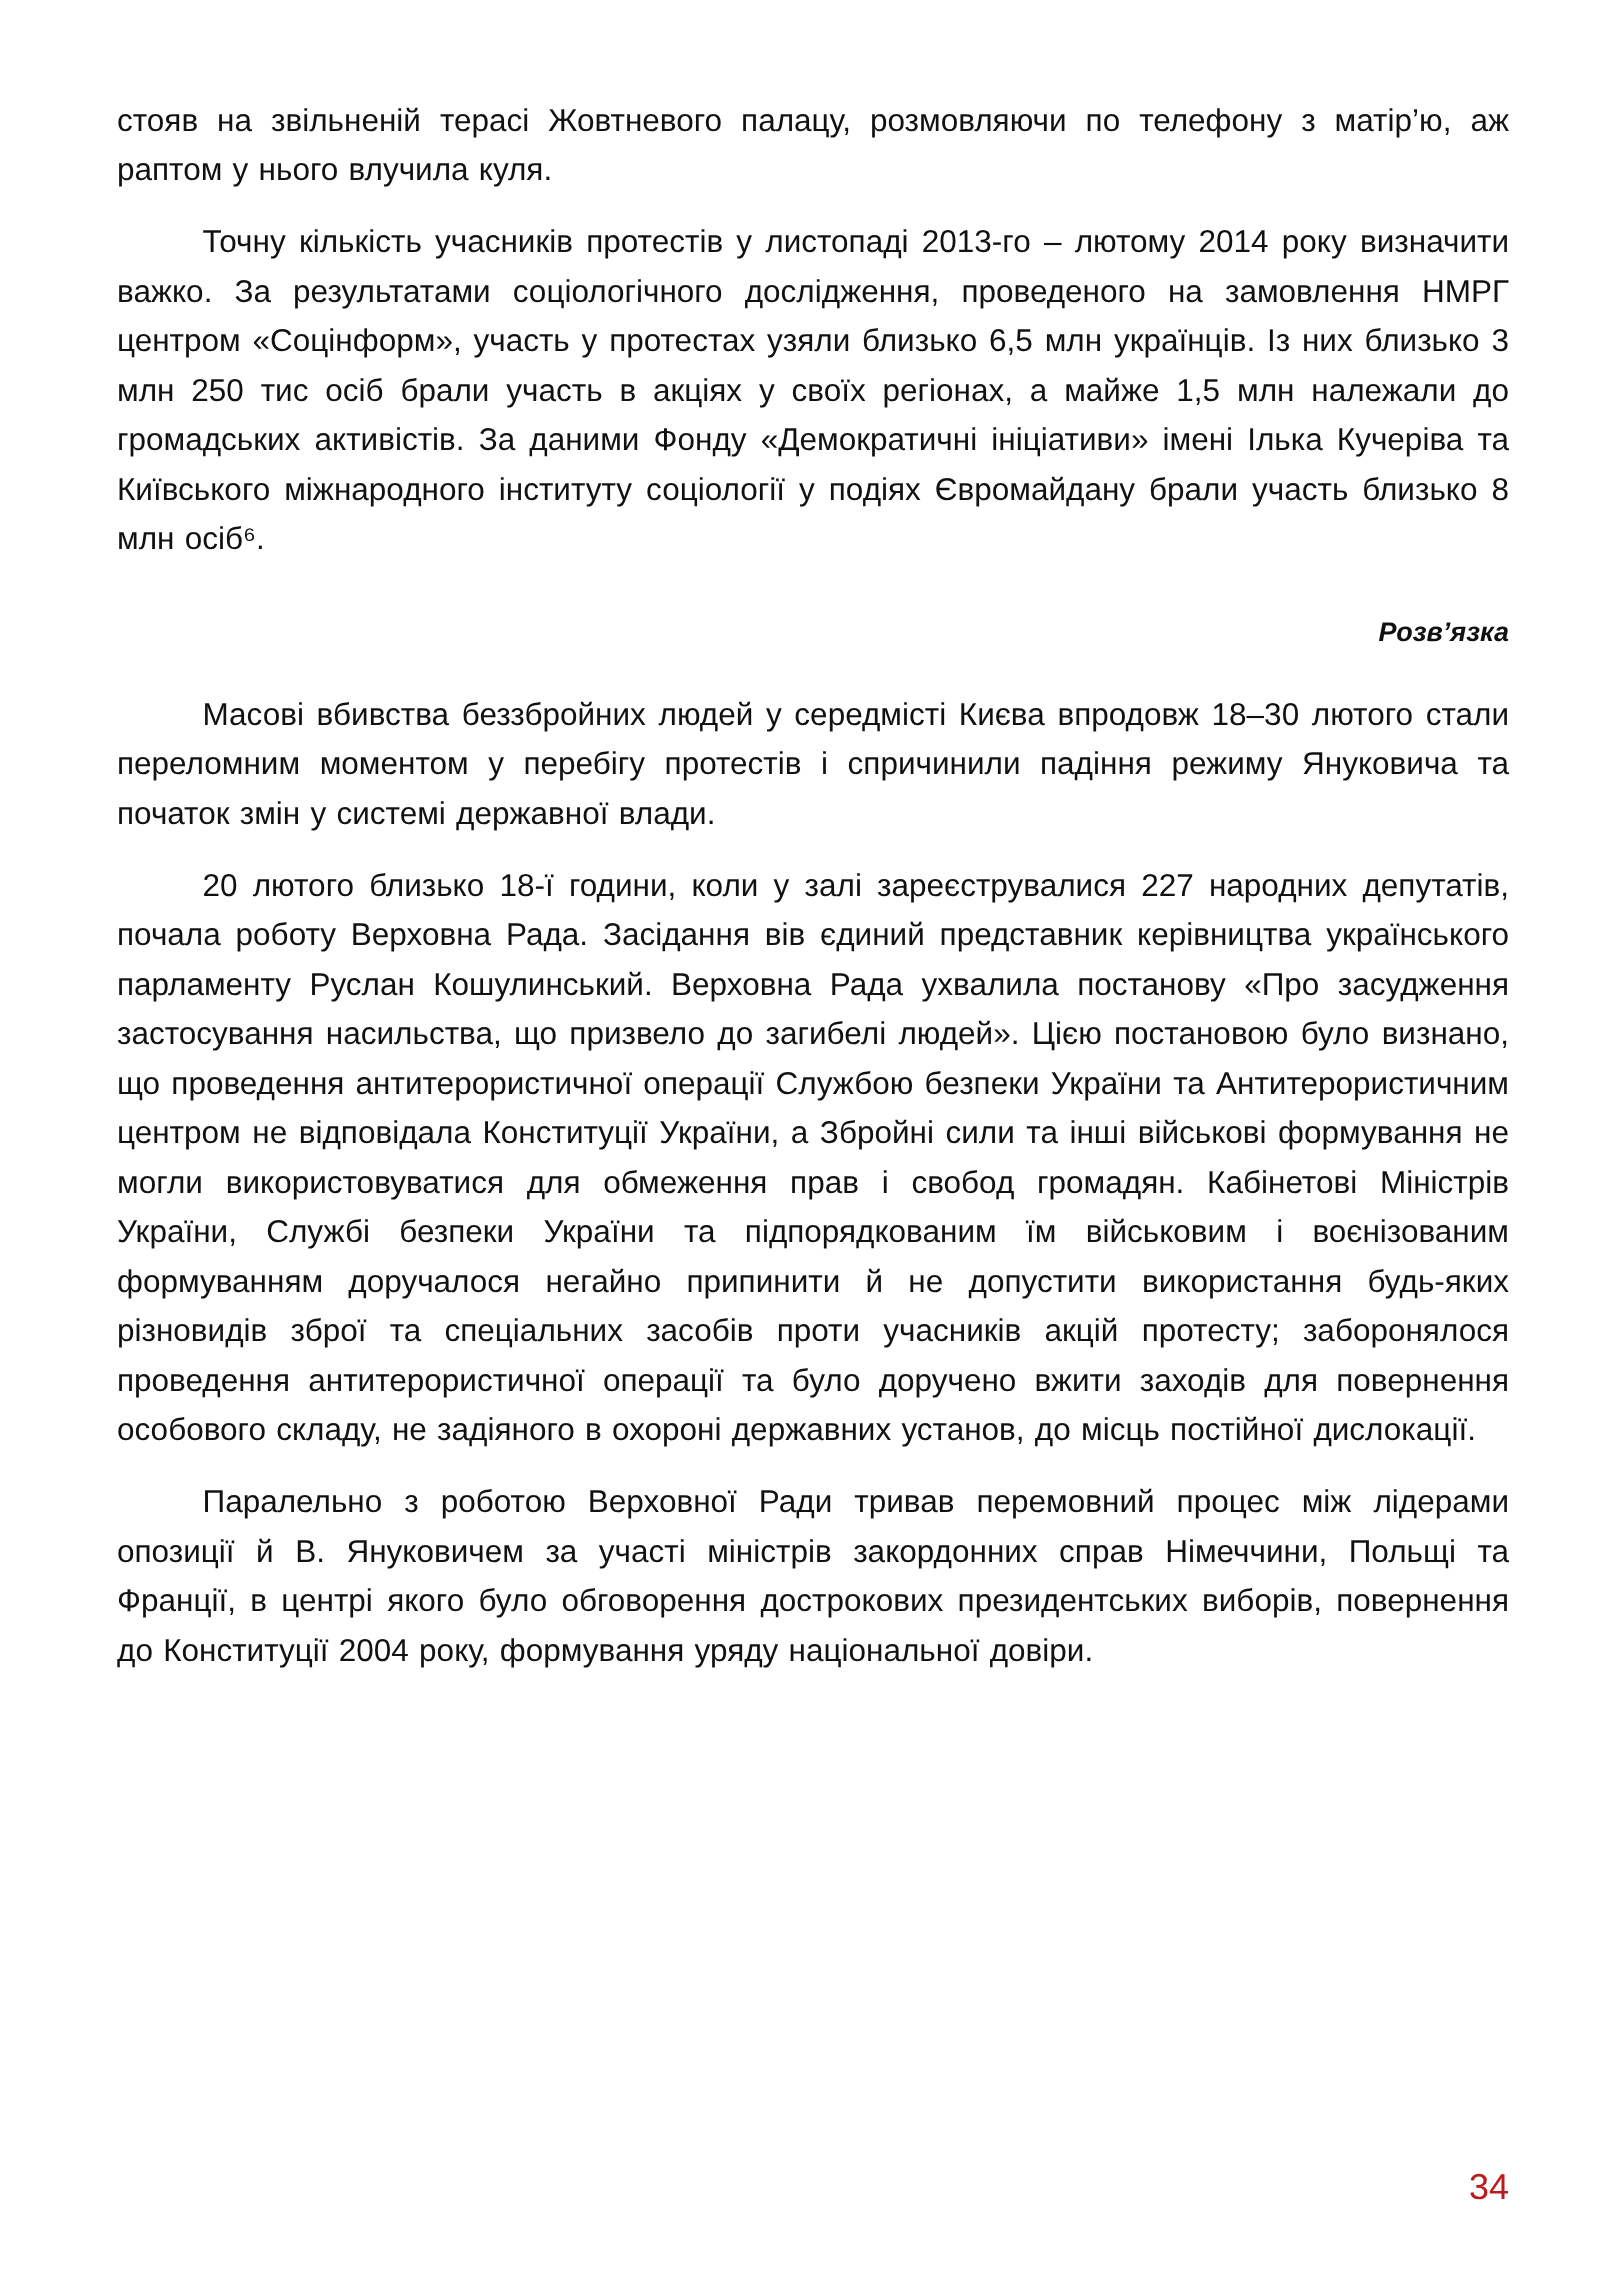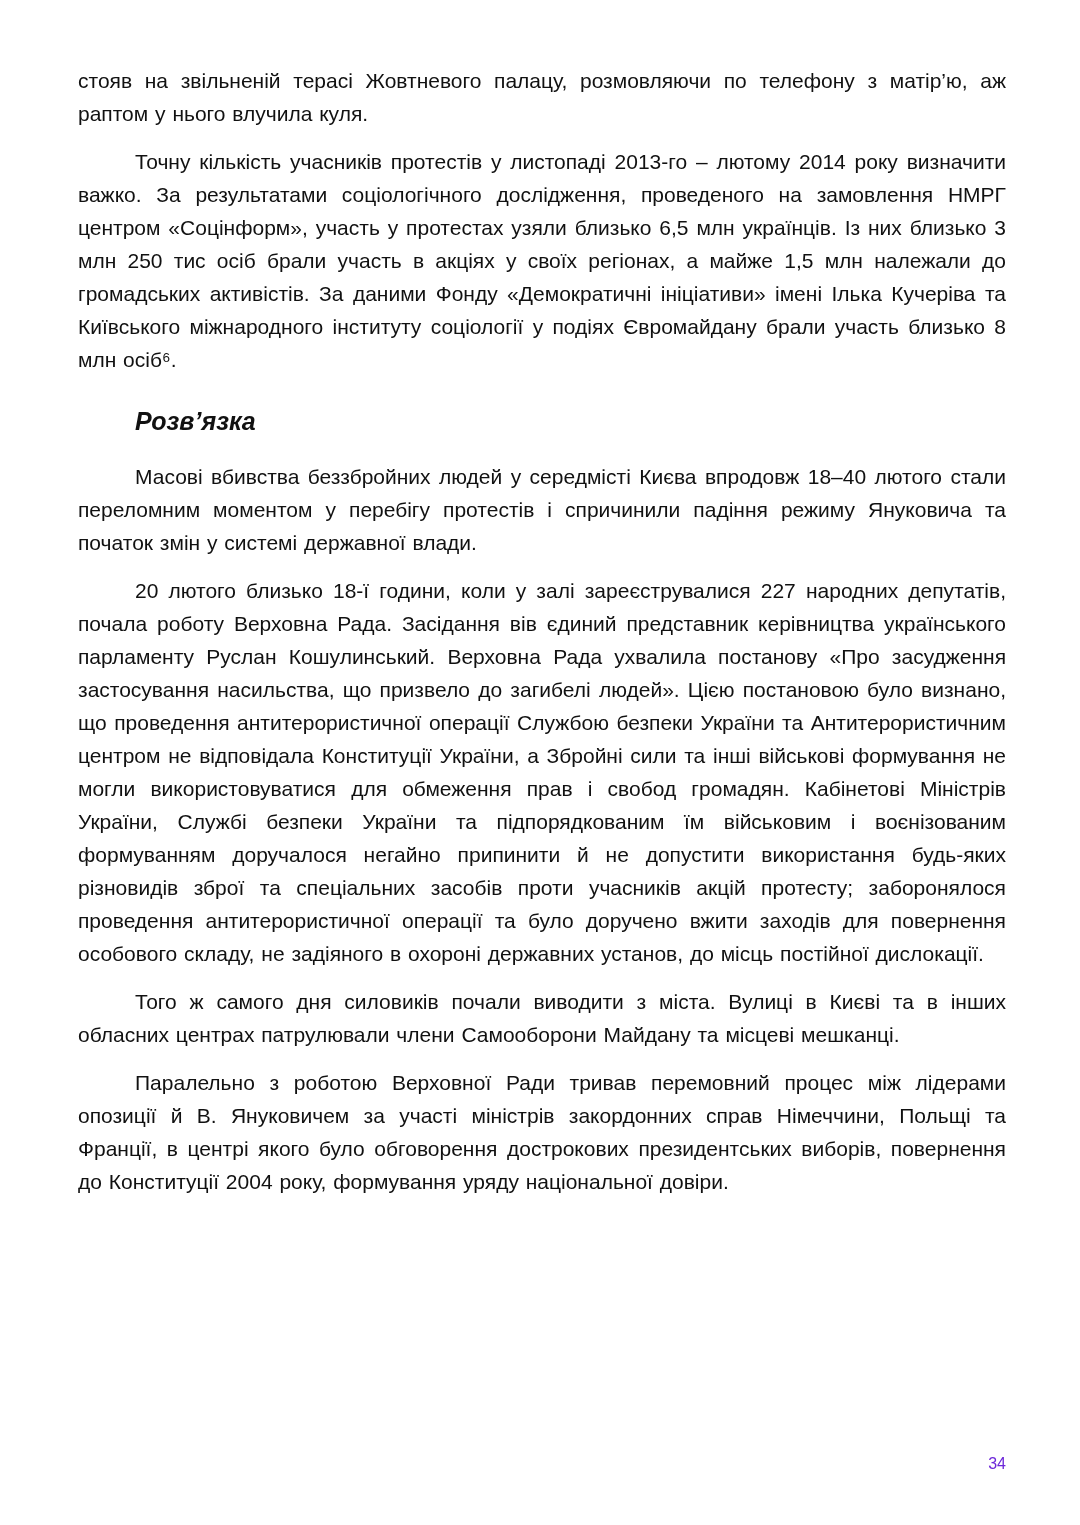--- a/index.html
+++ b/index.html
@@ -29,46 +29,46 @@
     text-align: justify;
     text-justify: inter-word;
     margin: 0 0 15px 0;
     text-indent: 57px;
     word-spacing: 1px;
   }
   .para.no-indent {
     text-indent: 0;
   }
   .section-heading {
-    font-size: 25px;
+    font-size: 18px;
     font-weight: bold;
     font-style: italic;
     margin: 30px 0 24px 57px;
     line-height: 30px;
+    text-align: right;
   }
   .page-number {
     position: absolute;
     right: 74px;
     bottom: 52px;
-    font-size: 16px;
-    color: #6d28d9;
+    font-size: 24px;
+    color: #b91c1c;
   }
 </style>
 </head>
 <body>
 
 <div class="page">
   <main class="content">
     <p class="para no-indent">стояв на звільненій терасі Жовтневого палацу, розмовляючи по телефону з матір’ю, аж раптом у нього влучила куля.</p>
     <p class="para">Точну кількість учасників протестів у листопаді 2013-го – лютому 2014 року визначити важко. За результатами соціологічного дослідження, проведеного на замовлення НМРГ центром «Соцінформ», участь у протестах узяли близько 6,5 млн українців. Із них близько 3 млн 250 тис осіб брали участь в акціях у своїх регіонах, а майже 1,5 млн належали до громадських активістів. За даними Фонду «Демократичні ініціативи» імені Ілька Кучеріва та Київського міжнародного інституту соціології у подіях Євромайдану брали участь близько 8 млн осіб⁶.</p>
 
     <h2 class="section-heading">Розв’язка</h2>
 
-    <p class="para">Масові вбивства беззбройних людей у середмісті Києва впродовж 18–40 лютого стали переломним моментом у перебігу протестів і спричинили падіння режиму Януковича та початок змін у системі державної влади.</p>
+    <p class="para">Масові вбивства беззбройних людей у середмісті Києва впродовж 18–30 лютого стали переломним моментом у перебігу протестів і спричинили падіння режиму Януковича та початок змін у системі державної влади.</p>
     <p class="para">20 лютого близько 18-ї години, коли у залі зареєструвалися 227 народних депутатів, почала роботу Верховна Рада. Засідання вів єдиний представник керівництва українського парламенту Руслан Кошулинський. Верховна Рада ухвалила постанову «Про засудження застосування насильства, що призвело до загибелі людей». Цією постановою було визнано, що проведення антитерористичної операції Службою безпеки України та Антитерористичним центром не відповідала Конституції України, а Збройні сили та інші військові формування не могли використовуватися для обмеження прав і свобод громадян. Кабінетові Міністрів України, Службі безпеки України та підпорядкованим їм військовим і воєнізованим формуванням доручалося негайно припинити й не допустити використання будь-яких різновидів зброї та спеціальних засобів проти учасників акцій протесту; заборонялося проведення антитерористичної операції та було доручено вжити заходів для повернення особового складу, не задіяного в охороні державних установ, до місць постійної дислокації.</p>
-    <p class="para">Того ж самого дня силовиків почали виводити з міста. Вулиці в Києві та в інших обласних центрах патрулювали члени Самооборони Майдану та місцеві мешканці.</p>
     <p class="para">Паралельно з роботою Верховної Ради тривав перемовний процес між лідерами опозиції й В. Януковичем за участі міністрів закордонних справ Німеччини, Польщі та Франції, в центрі якого було обговорення дострокових президентських виборів, повернення до Конституції 2004 року, формування уряду національної довіри.</p>
   </main>
 
   <footer>
     <span class="page-number">34</span>
   </footer>
 </div>
 
 </body></html>

